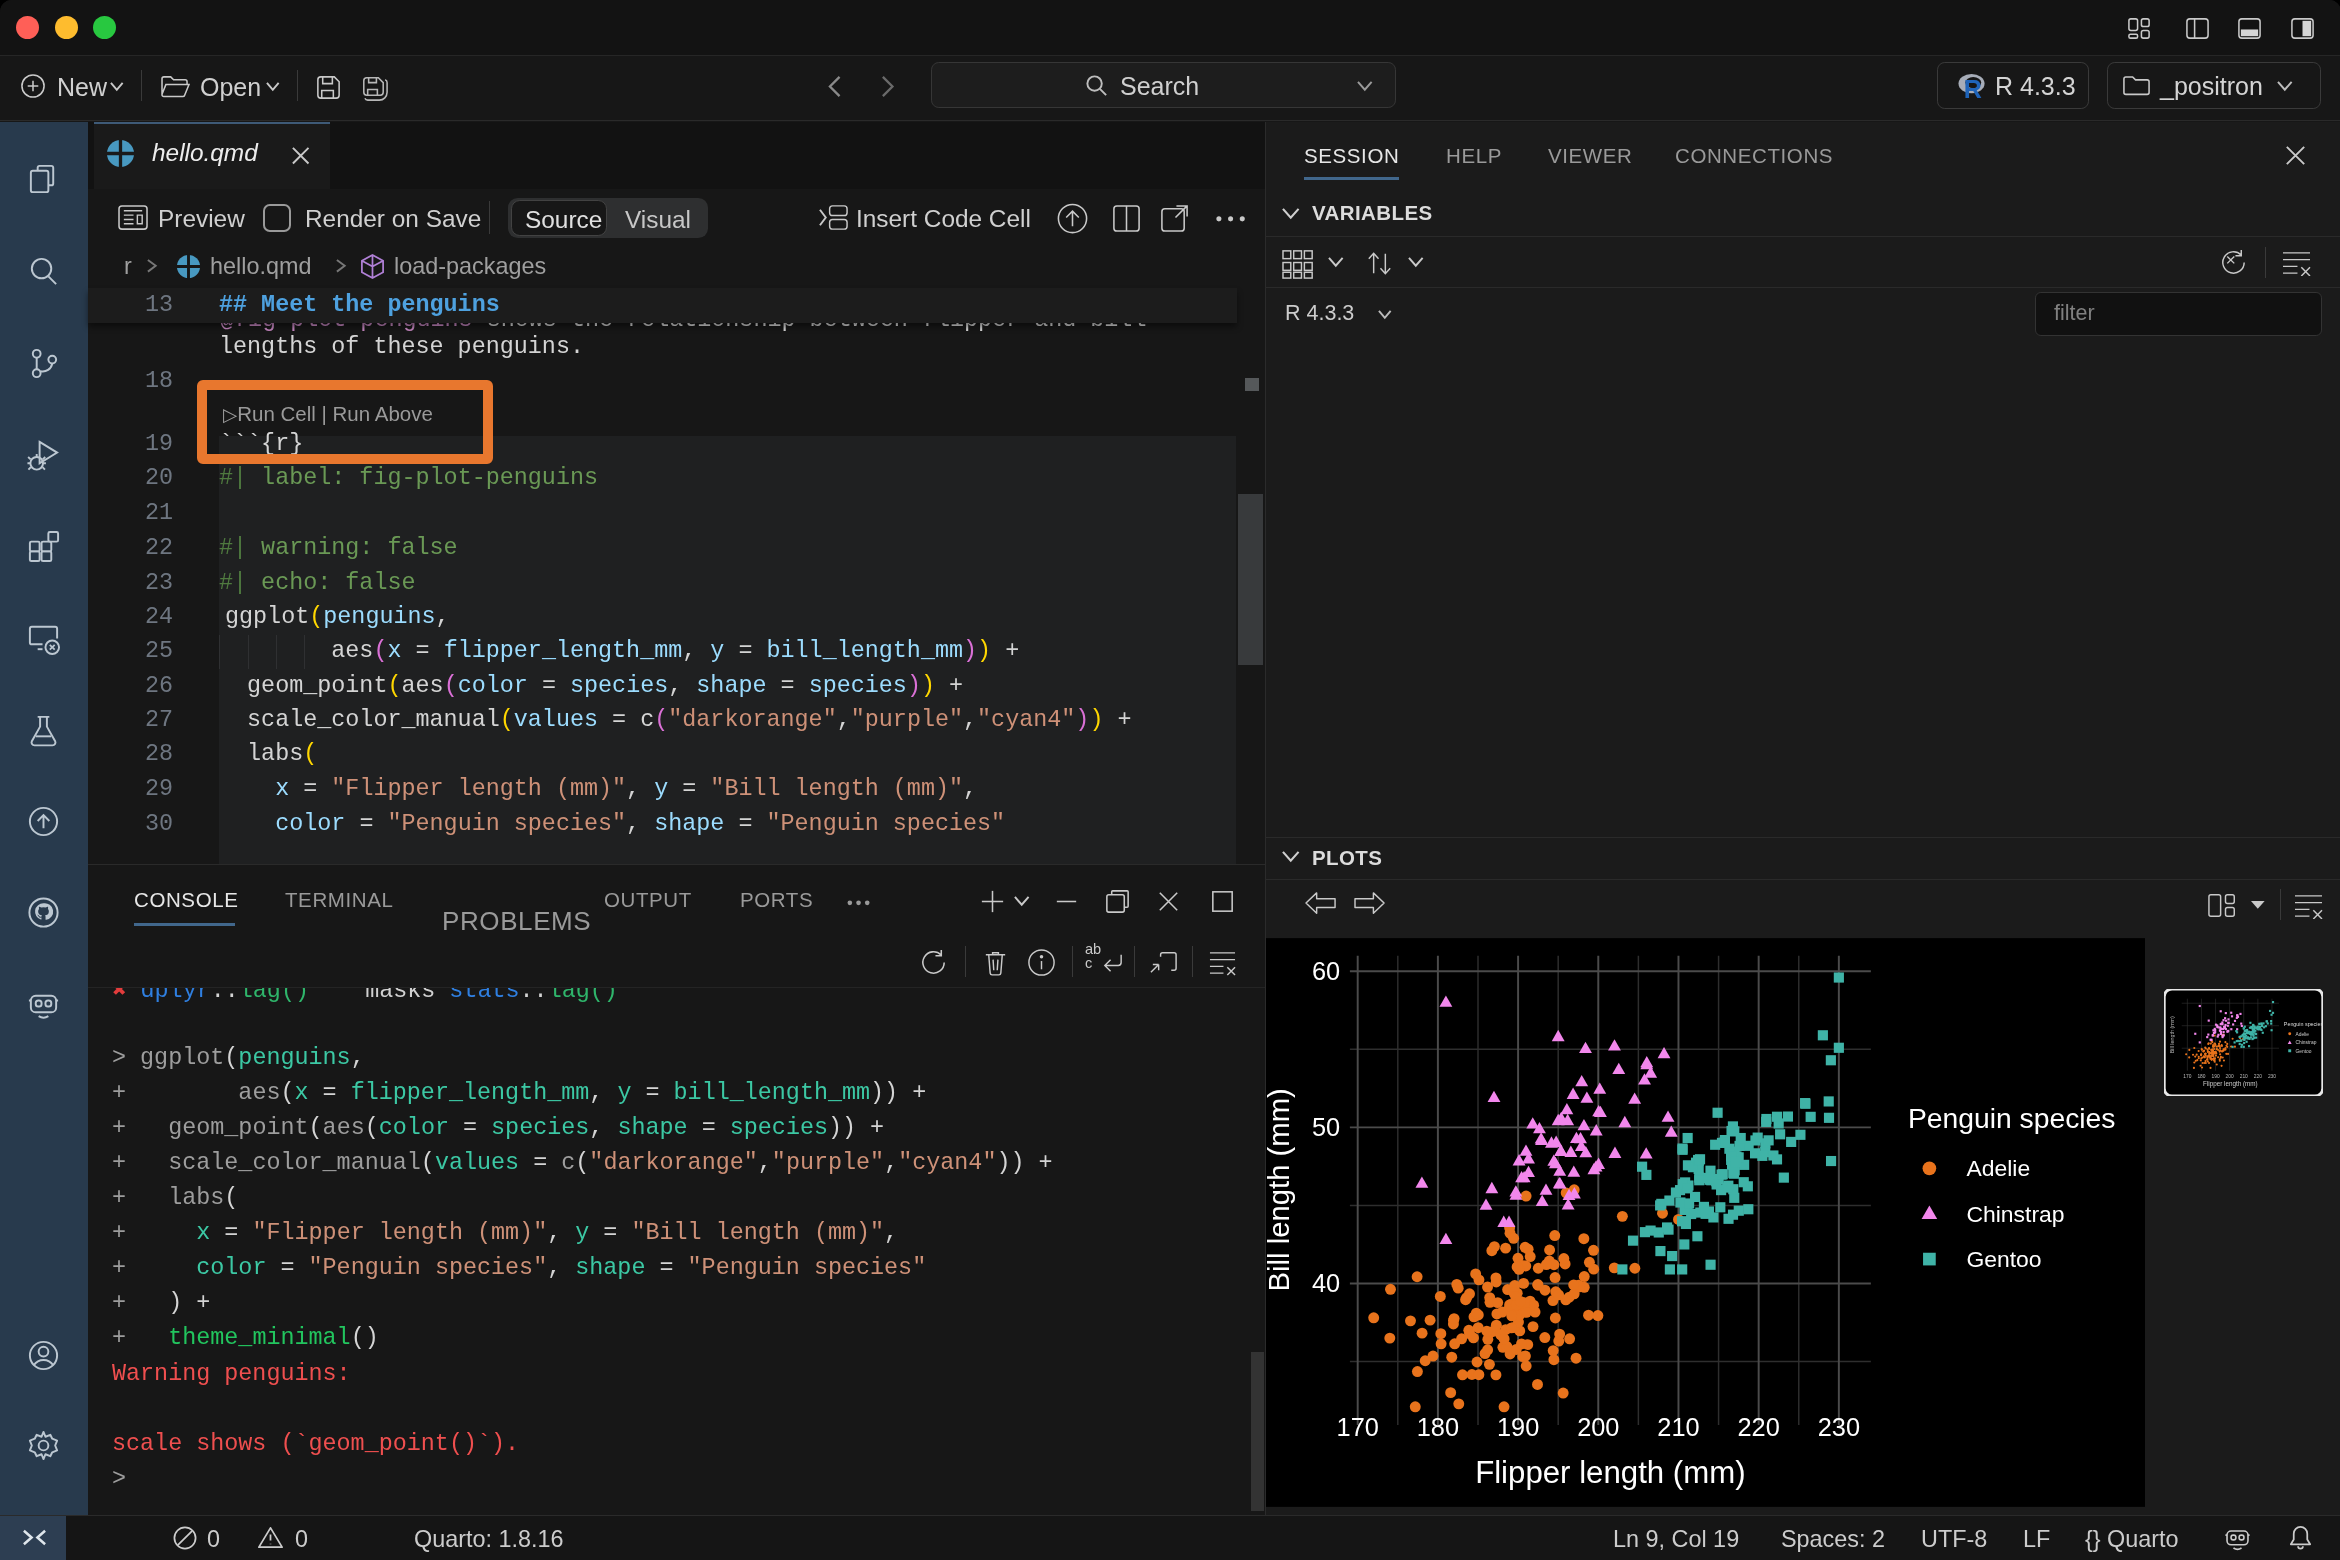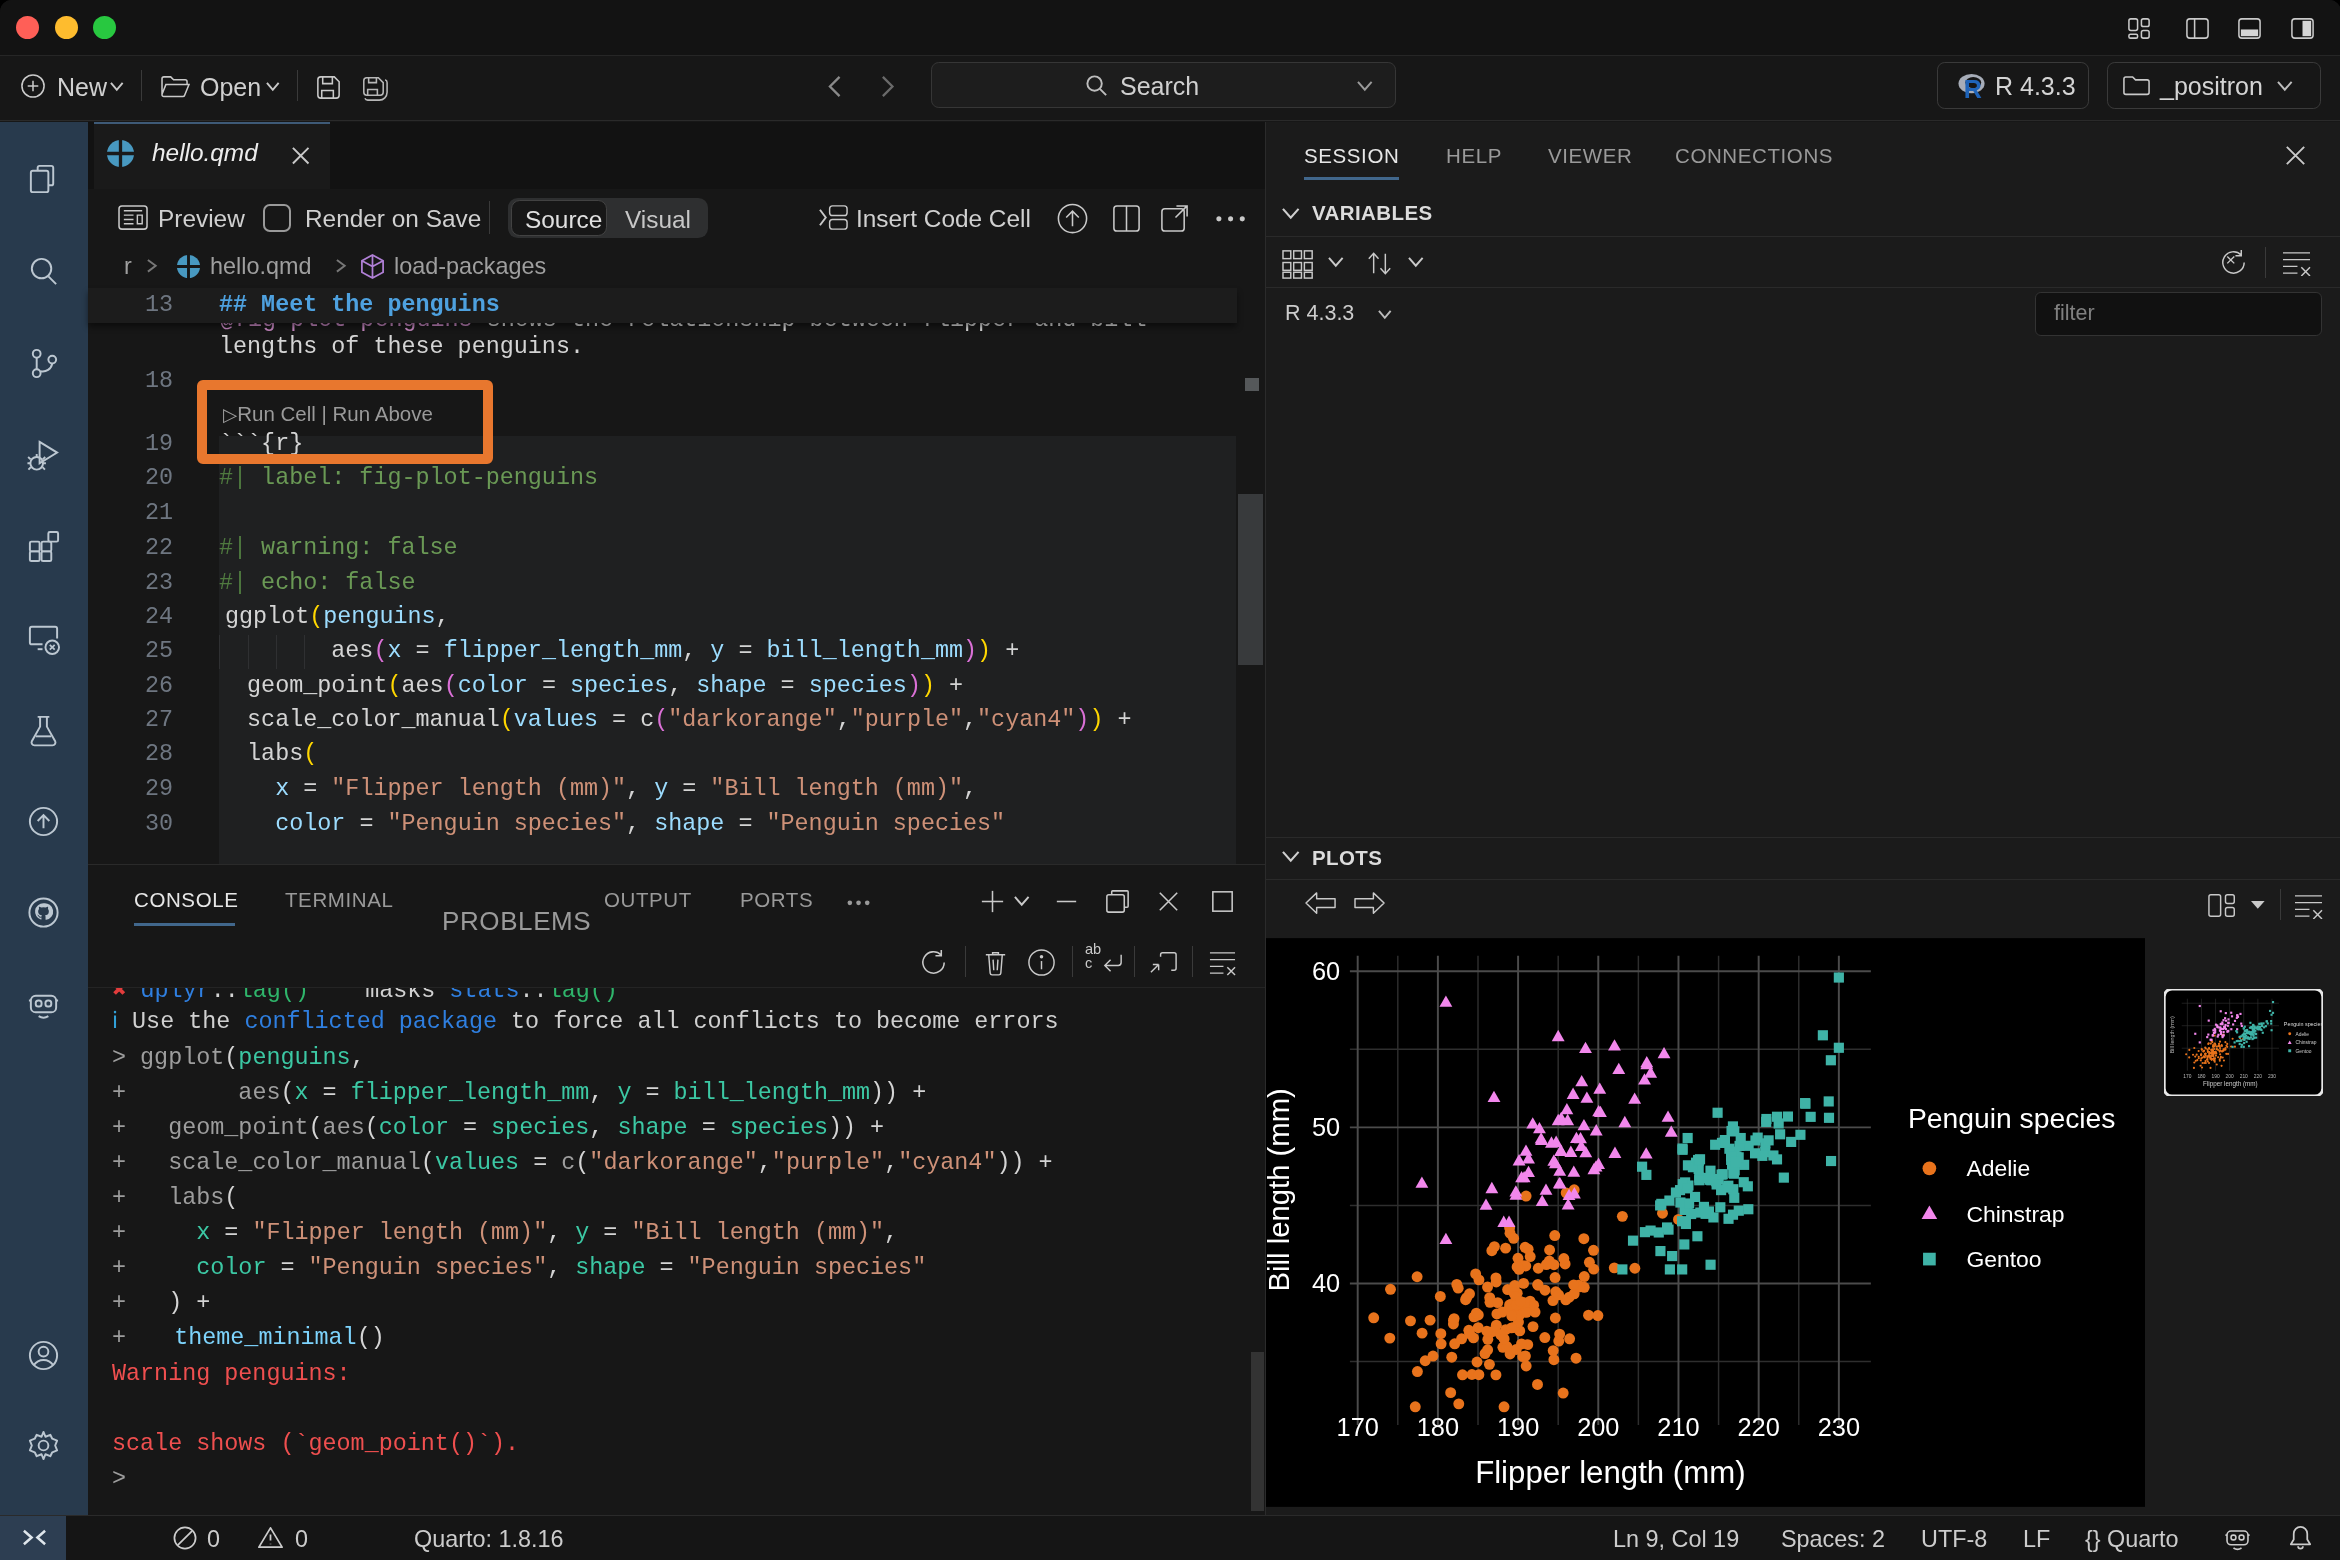--- a/index.html
+++ b/index.html
@@ -315,30 +315,29 @@
 <div class="abs" style="left:1192px;top:946px;width:1px;height:31px;background:#3a3a3a"></div>
 <svg class="abs" style="left:1207px;top:949px;" width="31" height="27" viewBox="0 0 32 28" fill="none">
       <path d="M3 4 h26 M3 11 h26 M3 18 h14 M3 25 h14" stroke="#c9c9c9" stroke-width="1.5" fill="none"></path>
       <path d="M21 19 l8 8 M29 19 l-8 8" stroke="#c9c9c9" stroke-width="1.5" fill="none"></path>
     </svg>
 <div class="abs" style="left:88px;top:988px;width:1161px;height:523px;overflow:hidden">
       <div style="position:relative;width:100%;height:100%">
         <div class="abs mono" style="left:24.4px;top:-13.7px"><span style="color:#e23c3c;">✖ </span><span style="color:#2f7fe0;">dplyr</span><span style="color:#d4d4d4;">::</span><span style="color:#2fb56b;">lag()</span><span style="color:#d4d4d4;">    </span><span style="color:#d0d0d0;">masks </span><span style="color:#2f7fe0;">stats</span><span style="color:#d4d4d4;">::</span><span style="color:#2fb56b;">lag()</span></div>
       </div>
     </div>
-<div class="abs mono" style="left:112px;top:1005px"><span style="color:#31a0d8;">ℹ </span><span style="color:#d0d0d0;">Use the </span><span style="color:#2f7fe0;">conflicted package</span><span style="color:#d0d0d0;"> to force all conflicts to become errors</span></div>
 <div class="abs mono" style="left:112px;top:1041px"><span style="color:#9d9d9d;">&gt; </span><span style="color:#9d9d9d;">ggplot</span><span style="color:#d4d4d4;">(</span><span style="color:#3cc8a4;">penguins</span><span style="color:#d4d4d4;">,</span></div>
 <div class="abs mono" style="left:112px;top:1076px"><span style="color:#9d9d9d;">+</span><span style="color:#d4d4d4;">        </span><span style="color:#9d9d9d;">aes</span><span style="color:#d4d4d4;">(</span><span style="color:#3cc8a4;">x</span><span style="color:#d4d4d4;"> = </span><span style="color:#3cc8a4;">flipper_length_mm</span><span style="color:#d4d4d4;">, </span><span style="color:#3cc8a4;">y</span><span style="color:#d4d4d4;"> = </span><span style="color:#3cc8a4;">bill_length_mm</span><span style="color:#d4d4d4;">)) +</span></div>
 <div class="abs mono" style="left:112px;top:1111px"><span style="color:#9d9d9d;">+</span><span style="color:#d4d4d4;">   </span><span style="color:#9d9d9d;">geom_point</span><span style="color:#d4d4d4;">(</span><span style="color:#9d9d9d;">aes</span><span style="color:#d4d4d4;">(</span><span style="color:#3cc8a4;">color</span><span style="color:#d4d4d4;"> = </span><span style="color:#3cc8a4;">species</span><span style="color:#d4d4d4;">, </span><span style="color:#3cc8a4;">shape</span><span style="color:#d4d4d4;"> = </span><span style="color:#3cc8a4;">species</span><span style="color:#d4d4d4;">)) +</span></div>
 <div class="abs mono" style="left:112px;top:1146px"><span style="color:#9d9d9d;">+</span><span style="color:#d4d4d4;">   </span><span style="color:#9d9d9d;">scale_color_manual</span><span style="color:#d4d4d4;">(</span><span style="color:#3cc8a4;">values</span><span style="color:#d4d4d4;"> = </span><span style="color:#9d9d9d;">c</span><span style="color:#d4d4d4;">(</span><span style="color:#ce9178;">"darkorange"</span><span style="color:#d4d4d4;">,</span><span style="color:#ce9178;">"purple"</span><span style="color:#d4d4d4;">,</span><span style="color:#ce9178;">"cyan4"</span><span style="color:#d4d4d4;">)) +</span></div>
 <div class="abs mono" style="left:112px;top:1181px"><span style="color:#9d9d9d;">+</span><span style="color:#d4d4d4;">   </span><span style="color:#9d9d9d;">labs</span><span style="color:#d4d4d4;">(</span></div>
 <div class="abs mono" style="left:112px;top:1216px"><span style="color:#9d9d9d;">+</span><span style="color:#d4d4d4;">     </span><span style="color:#3cc8a4;">x</span><span style="color:#d4d4d4;"> = </span><span style="color:#ce9178;">"Flipper length (mm)"</span><span style="color:#d4d4d4;">, </span><span style="color:#3cc8a4;">y</span><span style="color:#d4d4d4;"> = </span><span style="color:#ce9178;">"Bill length (mm)"</span><span style="color:#d4d4d4;">,</span></div>
 <div class="abs mono" style="left:112px;top:1251px"><span style="color:#9d9d9d;">+</span><span style="color:#d4d4d4;">     </span><span style="color:#3cc8a4;">color</span><span style="color:#d4d4d4;"> = </span><span style="color:#ce9178;">"Penguin species"</span><span style="color:#d4d4d4;">, </span><span style="color:#3cc8a4;">shape</span><span style="color:#d4d4d4;"> = </span><span style="color:#ce9178;">"Penguin species"</span></div>
 <div class="abs mono" style="left:112px;top:1286px"><span style="color:#9d9d9d;">+</span><span style="color:#d4d4d4;">   </span><span style="color:#d4d4d4;">) +</span></div>
-<div class="abs mono" style="left:112px;top:1321px"><span style="color:#9d9d9d;">+</span><span style="color:#d4d4d4;">   </span><span style="color:#7dd3fc;margin-left:6px;">theme_minimal</span><span style="color:#d4d4d4;">()</span></div>
+<div class="abs mono" style="left:112px;top:1321px"><span style="color:#9d9d9d;">+</span><span style="color:#d4d4d4;">   </span><span style="color:#22c55e;">theme_minimal</span><span style="color:#d4d4d4;">()</span></div>
 <div class="abs mono" style="left:112px;top:1357px"><span style="color:#ef4f4f;">Warning penguins:</span></div>
 <div class="abs mono" style="left:112px;top:1427px"><span style="color:#ef4f4f;">scale shows (`geom_point()`).</span></div>
 <div class="abs mono" style="left:112px;top:1462px"><span style="color:#9d9d9d;">&gt;</span></div>
 <div class="abs" style="left:1251px;top:1352px;width:12.7px;height:159px;background:#333"></div>
 <div class="abs" style="left:1265px;top:122px;width:1076px;height:1393px;background:#1b1b1b;border-left:1px solid #2b2b2b"></div>
 <div class="abs" style="left:1304px;top:144px;font-size:20.5px;letter-spacing:0.6px;color:#e7e7e7">SESSION</div>
 <div class="abs" style="left:1304px;top:177px;width:95px;height:2.9px;background:#41678c"></div>
 <div class="abs" style="left:1446px;top:144px;font-size:20.5px;letter-spacing:0.6px;color:#9a9a9a">HELP</div>
 <div class="abs" style="left:1548px;top:144px;font-size:20.5px;letter-spacing:0.6px;color:#9a9a9a">VIEWER</div>
 <div class="abs" style="left:1675px;top:144px;font-size:20.5px;letter-spacing:0.6px;color:#9a9a9a">CONNECTIONS</div>

